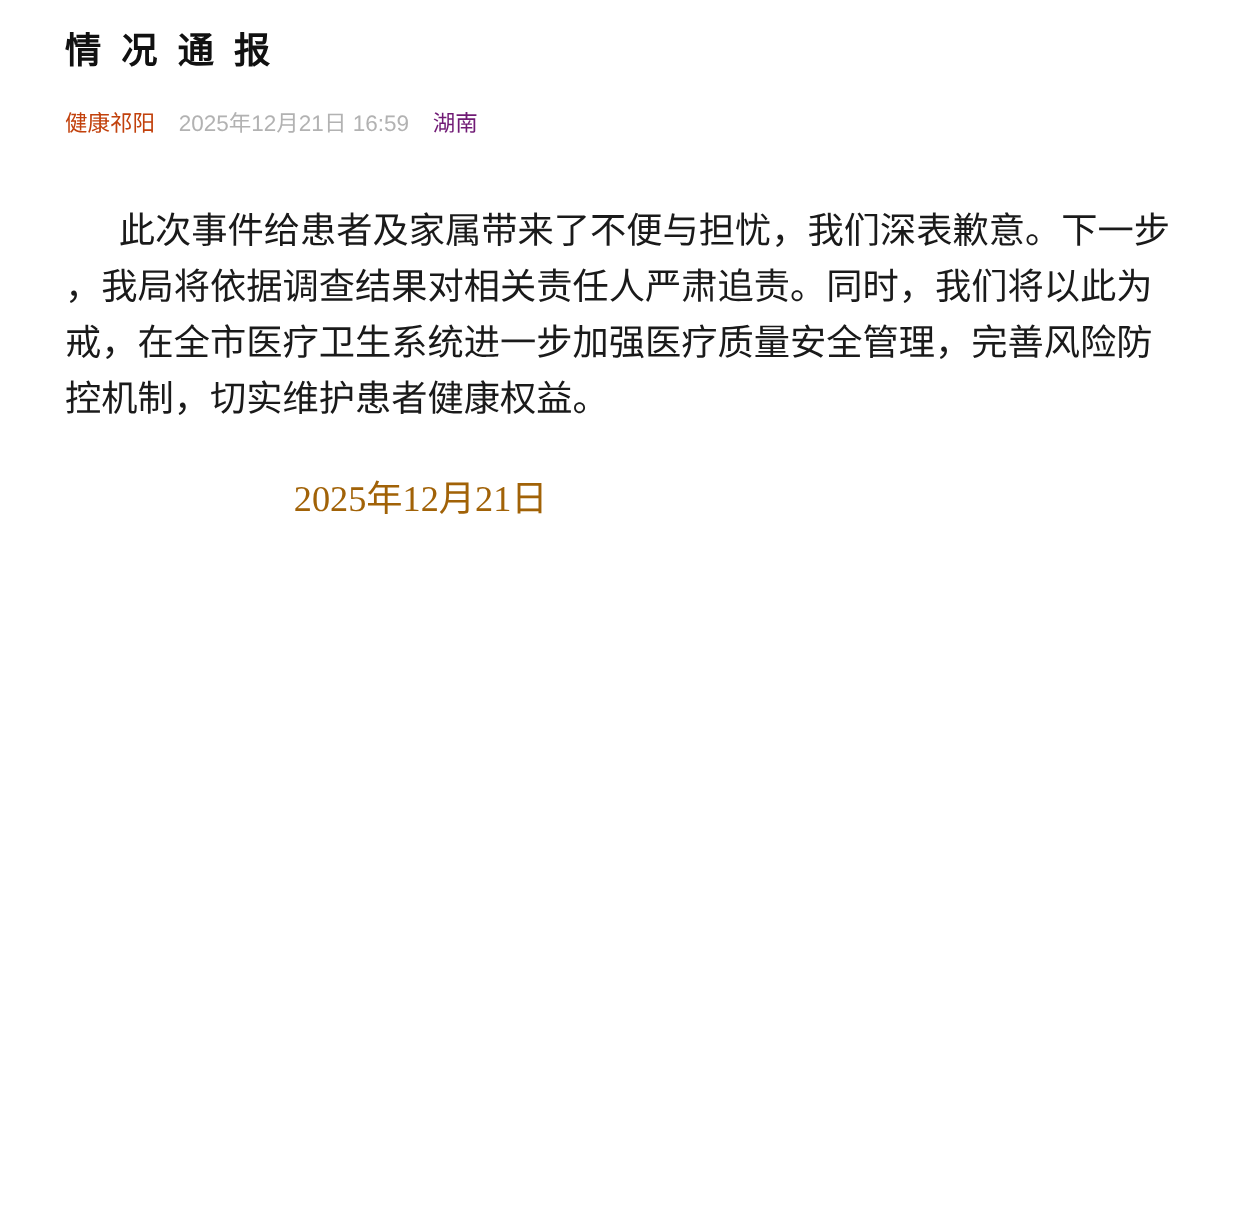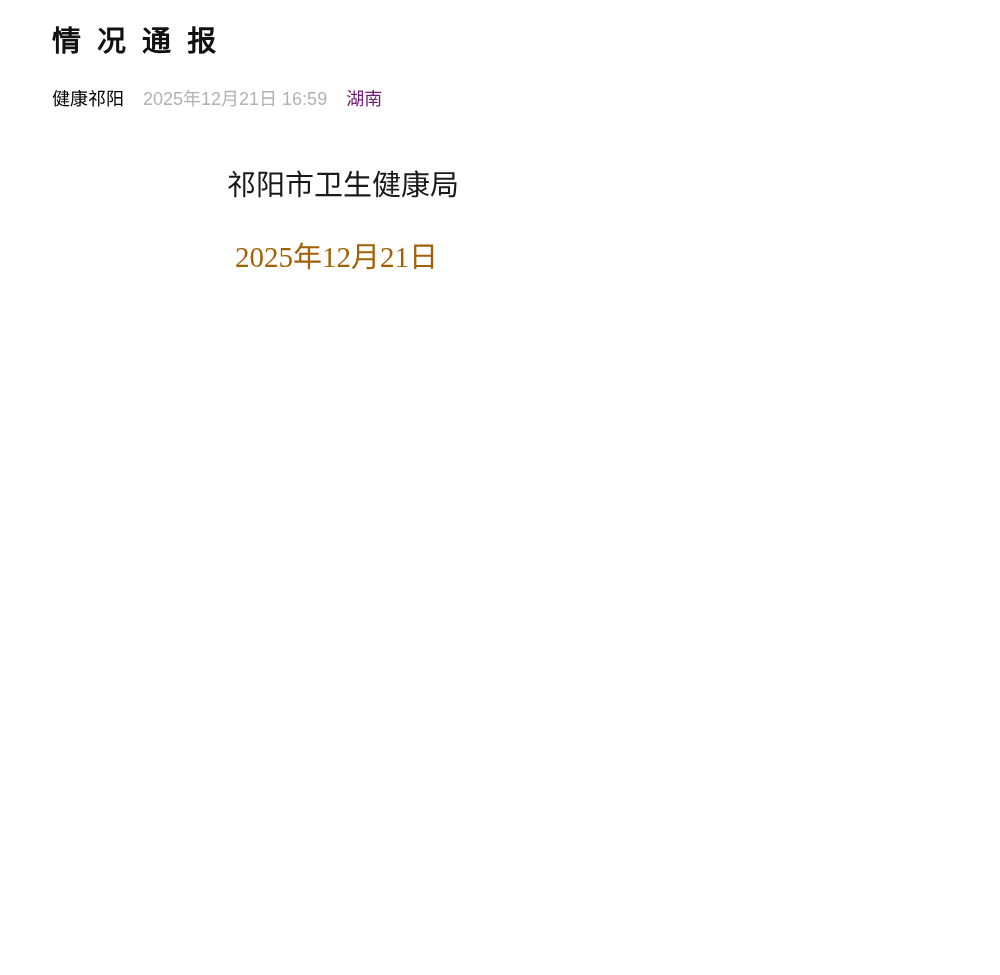--- a/index.html
+++ b/index.html
@@ -30,21 +30,21 @@
     letter-spacing: 4px;
     line-height: 34px;
   }
   .byline {
     margin-top: 30px;
     font-size: 18px;
     line-height: 22px;
     white-space: nowrap;
   }
   .byline .source {
-    color: #000000;
+    color: #c2410c;
     margin-right: 14px;
     cursor: pointer;
   }
   .byline .meta {
     color: #b2b2b2;
   }
   .byline .location {
     color: #701a75;
     margin-left: 14px;
   }
@@ -90,21 +90,21 @@
 
     <h1 class="article-title">情 况 通 报</h1>
 
     <div class="byline">
       <span class="source">健康祁阳</span>
       <span class="meta">2025年12月21日 16:59</span>
       <span class="location">湖南</span>
     </div>
 
     <div class="article-body">
+      <p>此次事件给患者及家属带来了不便与担忧，我们深表歉意。下一步，我局将依据调查结果对相关责任人严肃追责。同时，我们将以此为戒，在全市医疗卫生系统进一步加强医疗质量安全管理，完善风险防控机制，切实维护患者健康权益。</p>
     </div>
 
     <div class="signature-block">
-      <div class="signature">祁阳市卫生健康局</div>
       <div class="sign-date">2025年12月21日</div>
     </div>
 
   </div>
 </div>
 
 </body></html>

